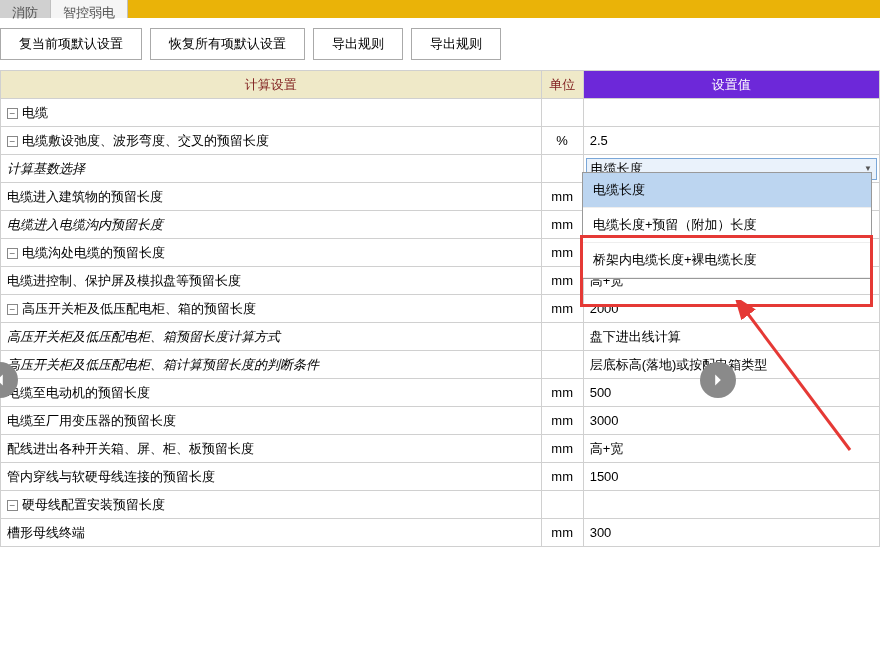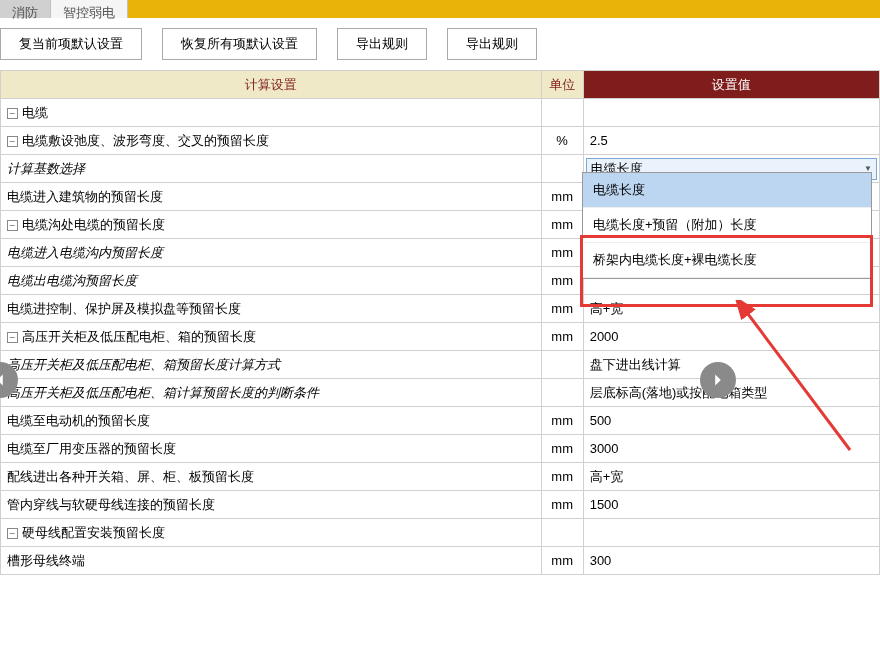--- a/index.html
+++ b/index.html
@@ -2,27 +2,27 @@
 <html><head>
 <meta charset="utf-8">
 <style>
 * { margin: 0; padding: 0; box-sizing: border-box; font-family: "Microsoft YaHei", sans-serif; font-size: 13px; }
 body { background: #fff; width: 880px; height: 648px; overflow: hidden; position: relative; }
 
 .tabs { display: flex; background: #eab308; height: 18px; }
 .tab { padding: 4px 12px; background: #d0d0d0; color: #555; border-right: 1px solid #c0c0c0; }
 .tab.active { background: #f5f5f5; }
 
-.toolbar { display: flex; gap: 20px; padding: 10px 0; }
+.toolbar { display: flex; gap: 8px; padding: 10px 0; }
 .btn { border: 1px solid #aaa; background: #fff; padding: 6px 18px; cursor: pointer; }
 
 .grid { width: 100%; border-collapse: collapse; table-layout: fixed; }
 .grid th, .grid td { border: 1px solid #d0d0d0; padding: 4px 6px; height: 28px; text-align: left; white-space: nowrap; overflow: hidden; text-overflow: ellipsis; }
 .grid th { background: #efe9c8; font-weight: normal; text-align: center; color: #7f1d1d; }
-.grid th.val { background: #7f1d1d; color: #fff; }
+.grid th.val { background: #6d28d9; color: #fff; }
 .col-name { width: 540px; }
 .col-unit { width: 42px; text-align: center; }
 .col-val { width: 296px; }
 td.unit { text-align: center; }
 
 .toggle { display: inline-block; width: 11px; height: 11px; border: 1px solid #888; text-align: center; line-height: 9px; font-size: 10px; color: #666; margin-right: 4px; cursor: pointer; vertical-align: middle; }
 .ind1 { padding-left: 22px; }
 .ind2 { padding-left: 44px; }
 .ind3 { padding-left: 66px; font-style: italic; }
 
@@ -87,31 +87,26 @@
             <span class="selarr">▼</span>
           </div>
         </td>
       </tr>
     <tr>
         <td class="ind2"><span>电缆进入建筑物的预留长度</span></td>
         <td class="unit">mm</td>
         <td></td>
       </tr>
     <tr>
-        <td class="ind1"><span class="toggle">−</span><span>电缆沟处电缆的预留长度</span></td>
-        <td class="unit">mm</td>
-        <td></td>
-      </tr>
-    <tr>
         <td class="ind3"><span>电缆进入电缆沟内预留长度</span></td>
         <td class="unit">mm</td>
         <td></td>
       </tr>
     <tr>
-        <td class="ind3"><span>电缆出电缆沟预留长度</span></td>
+        <td class="ind1"><span class="toggle">−</span><span>电缆沟处电缆的预留长度</span></td>
         <td class="unit">mm</td>
         <td></td>
       </tr>
     <tr>
         <td class="ind2"><span>电缆进控制、保护屏及模拟盘等预留长度</span></td>
         <td class="unit">mm</td>
         <td>高+宽</td>
       </tr>
     <tr>
         <td class="ind1"><span class="toggle">−</span><span>高压开关柜及低压配电柜、箱的预留长度</span></td>

